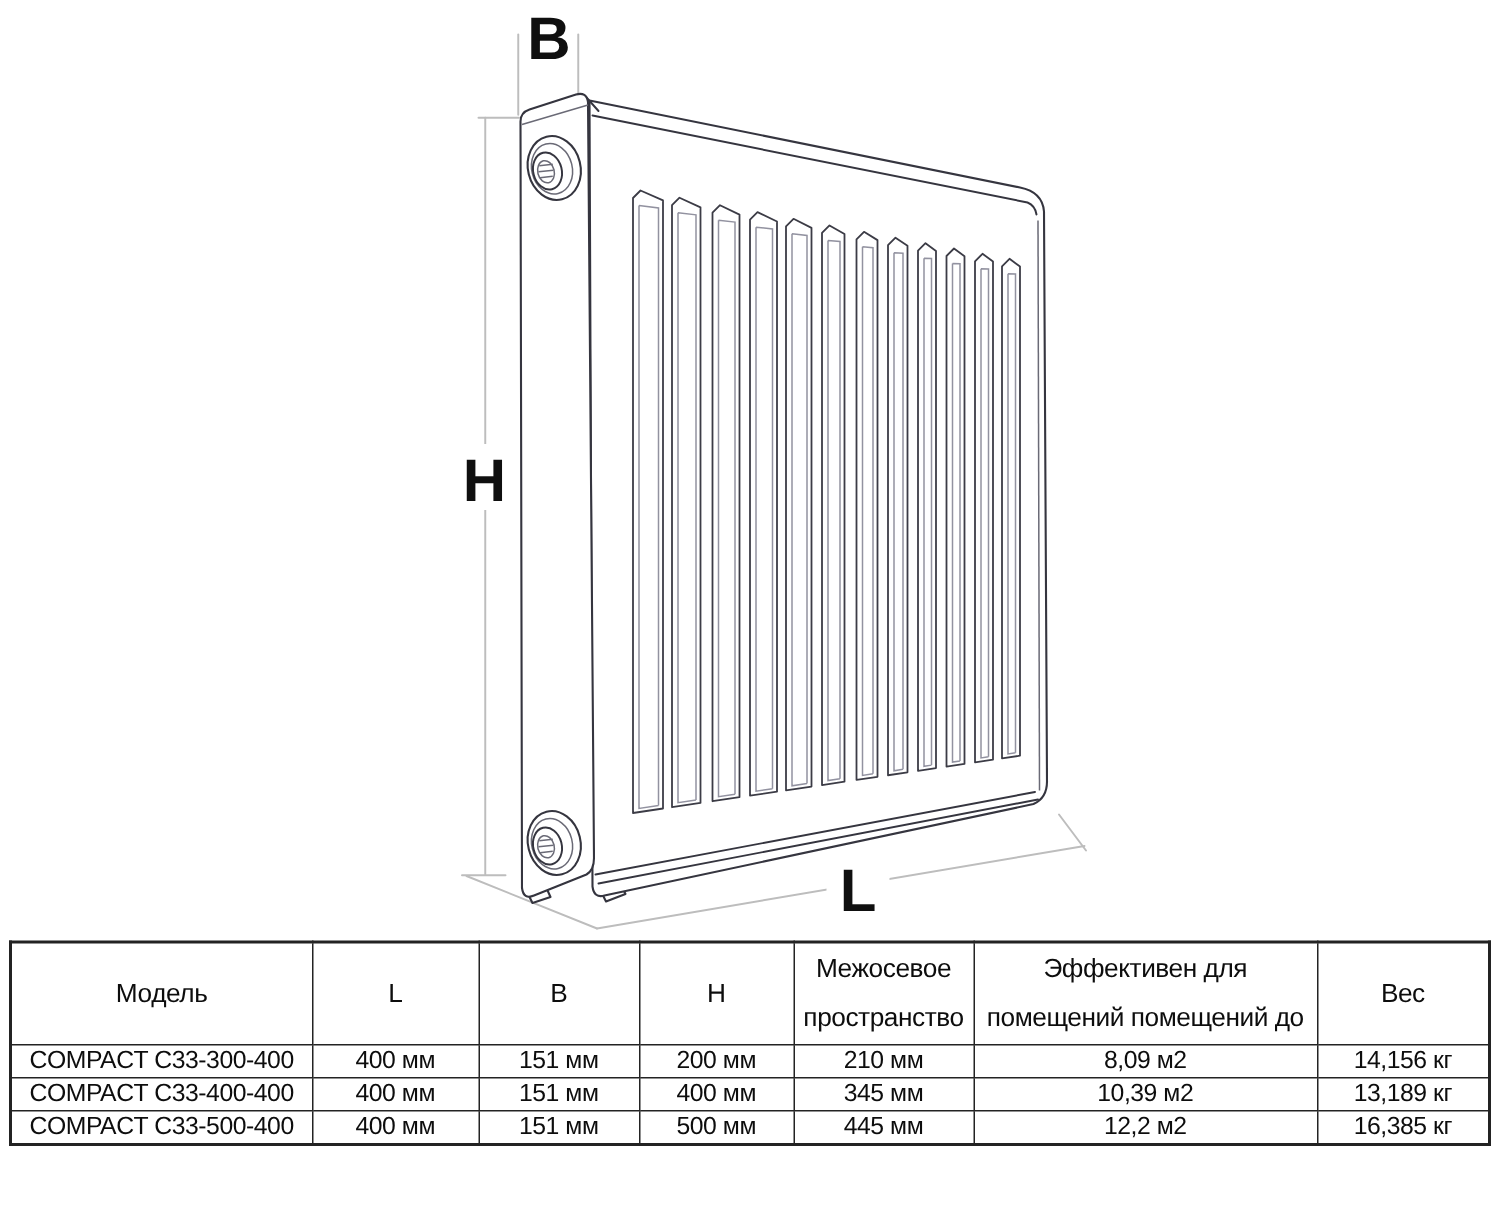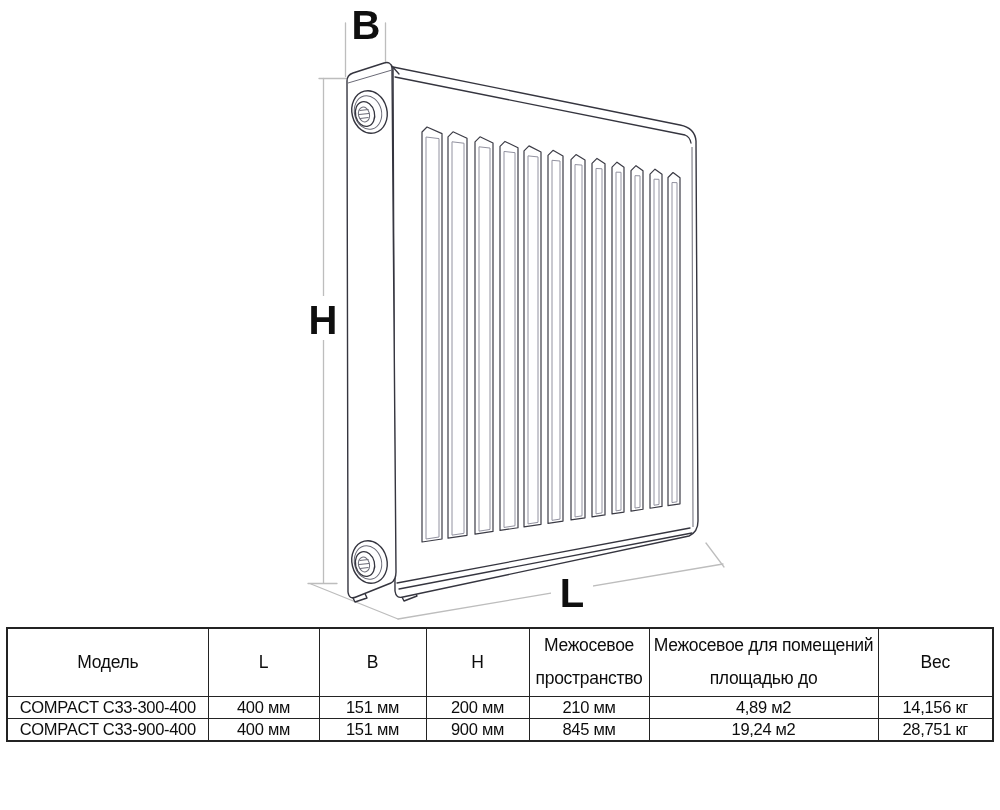--- a/index.html
+++ b/index.html
@@ -122,38 +122,47 @@
         <col style="width:229px">
       <col style="width:115px">
     </colgroup>
     <thead>
       <tr>
         <th>Модель</th>
         <th>L</th>
         <th>B</th>
         <th>H</th>
         <th>Межосевое пространство</th>
-        <th>Межосевое для помещений площадью до</th>
+        <th>Эффективен для помещений помещений до</th>
         <th>Вес</th>
       </tr>
     </thead>
     <tbody>
       <tr>
         <td>COMPACT C33-300-400</td>
         <td>400 мм</td>
         <td>151 мм</td>
         <td>200 мм</td>
         <td>210 мм</td>
-        <td>4,89 м2</td>
+        <td>8,09 м2</td>
         <td>14,156 кг</td>
       </tr>
       <tr>
-        <td>COMPACT C33-900-400</td>
+        <td>COMPACT C33-400-400</td>
         <td>400 мм</td>
         <td>151 мм</td>
-        <td>900 мм</td>
-        <td>845 мм</td>
-        <td>19,24 м2</td>
-        <td>28,751 кг</td>
+        <td>400 мм</td>
+        <td>345 мм</td>
+        <td>10,39 м2</td>
+        <td>13,189 кг</td>
+      </tr>
+      <tr>
+        <td>COMPACT C33-500-400</td>
+        <td>400 мм</td>
+        <td>151 мм</td>
+        <td>500 мм</td>
+        <td>445 мм</td>
+        <td>12,2 м2</td>
+        <td>16,385 кг</td>
       </tr>
     </tbody>
   </table>
 </div>
 
 </body></html>

